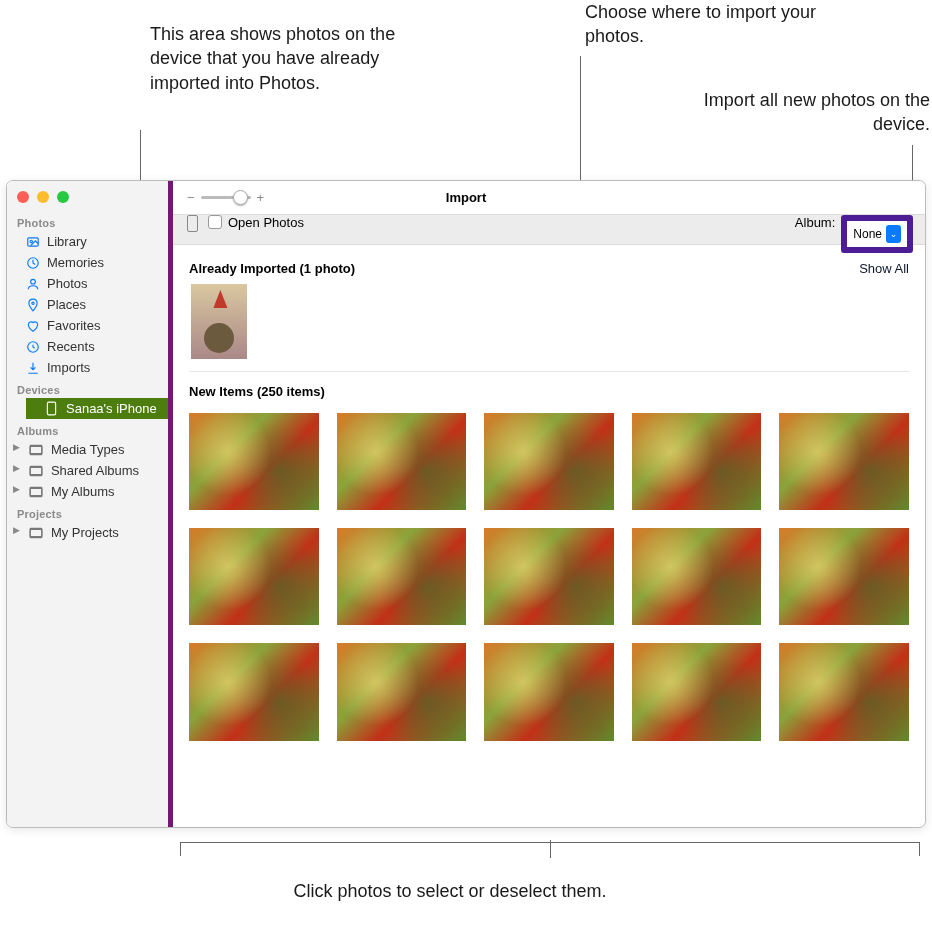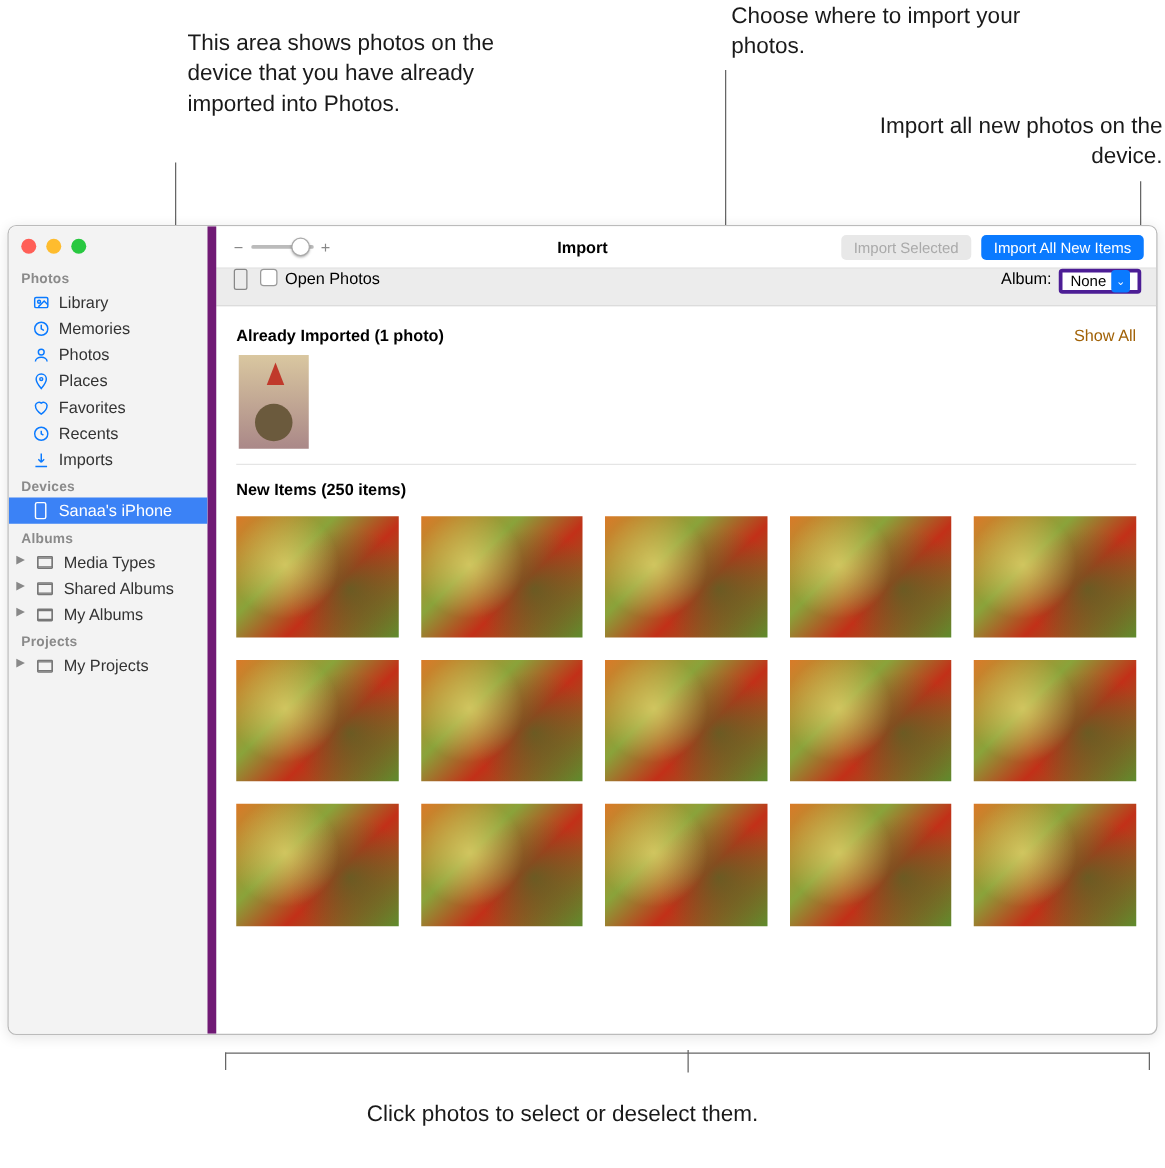--- a/index.html
+++ b/index.html
@@ -79,57 +79,57 @@
   }
   .phone-icon {
     width:11px; height:17px; border:1.5px solid #888; border-radius:2px; margin-right:10px;
   }
   .checkbox {
     width:14px; height:14px; border:1px solid #999; border-radius:3px;
     background:#fff; margin-right:6px;
   }
   .album-label { margin-left:auto; margin-right:6px; }
   .album-select {
-    background:#fff; border:3px solid #4c1d95; border-radius:3px;
-    height:20px; padding:0 6px; display:flex; align-items:center; font-size:12px;
+    background:#fff; border:6px solid #4c1d95; border-radius:3px;
+    height:38px; padding:0 6px; display:flex; align-items:center; font-size:12px;
   }
   .album-chev {
     width:15px; height:18px; background:#0a7aff; color:#fff; margin-left:4px;
     display:flex; align-items:center; justify-content:center; border-radius:3px; font-size:9px;
   }
 
   .body {
     flex:1; display:flex; min-height:0;
   }
   .sidebar {
     position:absolute; top:0; left:0; bottom:0;
-    width:166px; background:#f3f3f3; border-right:7px solid #701a75;
+    width:166px; background:#f3f3f3; border-right:5px solid #701a75;
     padding-top:30px; font-size:13px; overflow:hidden;
   }
   .side-section {
     color:#8a8a8a; font-size:11px; font-weight:600; letter-spacing:0.2px;
     padding:6px 10px 2px;
   }
   .side-item {
     display:flex; gap:7px; padding:3px 8px 3px 18px;
     color:#333; white-space:nowrap;
   }
-  .side-item.sel { background:#3b82f6; color:#fff; }
+  .side-item.sel { background:#4d7c0f; color:#fff;margin-left:19px; }
   .side-item .ico { width:15px; height:15px; display:flex; align-items:center; justify-content:center; color:#0a7aff;}
   .side-item.sel .ico { color:#fff; }
   .side-item .disc { color:#888; font-size:9px; margin-left:-12px; margin-right:2px;}
 
   .main {
     margin-left:166px; flex:1; padding:12px 16px; overflow:hidden;
   }
   .sect-head {
     display:flex; align-items:center; justify-content:space-between;
     font-weight:600; margin:4px 0 8px;
   }
-  .show-all { color:#a16207; font-weight:400; font-size:13px;}
+  .show-all { color:#0f172a; font-weight:400; font-size:13px;}
   .hr { border:none; border-top:1px solid #e5e5e5; margin:12px 0; }
 
   .thumb {
     background:linear-gradient(135deg,#d97a28 0%, #8aa33a 35%, #c23018 60%, #5e8c2d 100%);
     position:relative; overflow:hidden;
   }
   .thumb::after{
     content:""; position:absolute; inset:0;
     background: radial-gradient(circle at 30% 40%, rgba(255,220,120,.6), transparent 40%),
                 radial-gradient(circle at 70% 60%, rgba(60,110,40,.6), transparent 45%);
@@ -306,24 +306,20 @@
 
   <div class="topbar">
     <div class="zoom-wrap">
       <span>−</span>
       <div class="zoom-slider">
         <div class="zoom-knob"></div>
       </div>
       <span>+</span>
     </div>
     <div class="topbar-title">Import</div>
-    <div class="top-buttons">
-      <button class="btn btn-disabled">Import Selected</button>
-      <button class="btn btn-primary">Import All New Items</button>
-    </div>
   </div>
 
   <div class="subbar">
     <div class="phone-icon"></div>
     <div class="checkbox"></div>
     <span>Open Photos</span>
     <span class="album-label">Album:</span>
     <div class="album-select">
       <span>None</span>
       <span class="album-chev">⌄</span>

